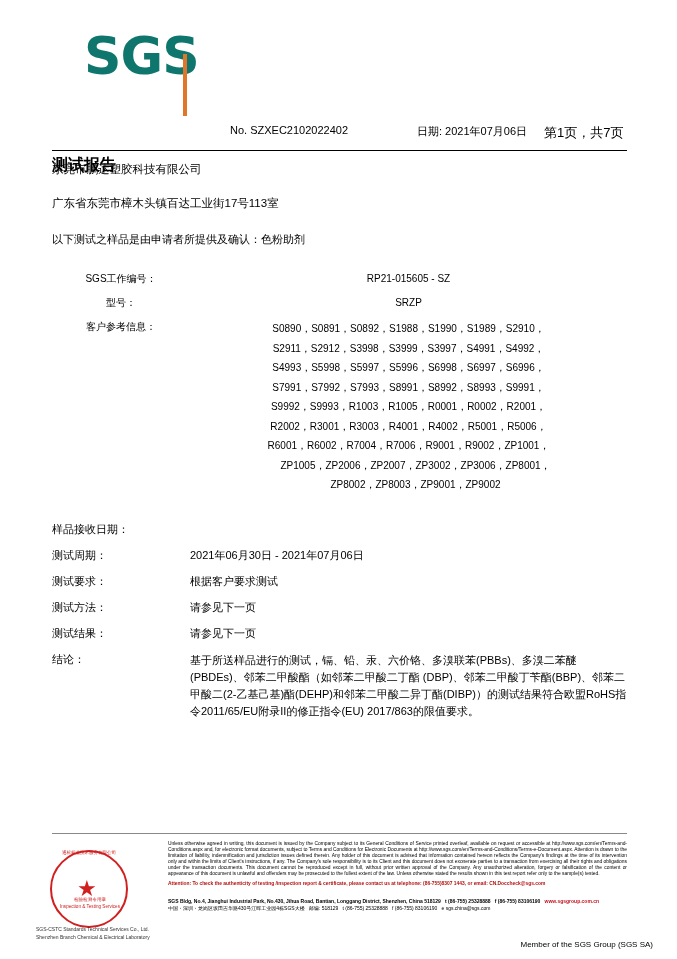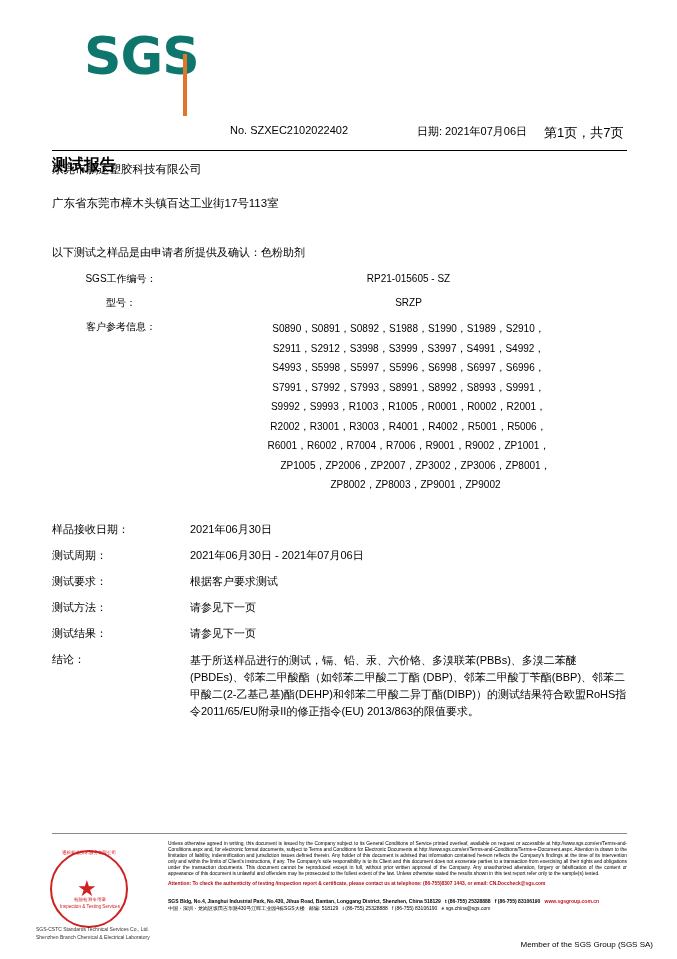--- a/index.html
+++ b/index.html
@@ -103,21 +103,21 @@
     position: absolute;
     left: 52px;
     top: 196px;
     font-size: 11.5px;
   }
 
   
   .sample-stmt {
     position: absolute;
     left: 52px;
-    top: 245px;
+    top: 232px;
     font-size: 11px;
   }
 
   
   .fields {
     position: absolute;
     left: 52px;
     top: 271px;
     width: 575px;
     font-size: 10px;
@@ -333,41 +333,40 @@
         <div>R6001，R6002，R7004，R7006，R9001，R9002，ZP1001，</div>
         <div class="indent">ZP1005，ZP2006，ZP2007，ZP3002，ZP3006，ZP8001，</div>
         <div class="indent">ZP8002，ZP8003，ZP9001，ZP9002</div>
       </div>
     </div>
   </div>
 
   <div class="fields2">
     <div class="field-row">
       <div class="field-label">样品接收日期：</div>
-      <div class="field-value">2021年06月30日</div>
     </div>
     <div class="field-row">
       <div class="field-label">测试周期：</div>
       <div class="field-value">2021年06月30日 - 2021年07月06日</div>
     </div>
     <div class="field-row">
       <div class="field-label">测试要求：</div>
       <div class="field-value">根据客户要求测试</div>
     </div>
     <div class="field-row">
       <div class="field-label">测试方法：</div>
       <div class="field-value">请参见下一页</div>
     </div>
     <div class="field-row">
       <div class="field-label">测试结果：</div>
       <div class="field-value">请参见下一页</div>
     </div>
     <div class="field-row">
       <div class="field-label">结论：</div>
-      <div class="field-value conclusion-text">基于所送样品进行的测试，镉、铅、汞、六价铬、多溴联苯(PBBs)、多溴二苯醚(PBDEs)、邻苯二甲酸酯（如邻苯二甲酸二丁酯 (DBP)、邻苯二甲酸丁苄酯(BBP)、邻苯二甲酸二(2-乙基己基)酯(DEHP)和邻苯二甲酸二异丁酯(DIBP)）的测试结果符合欧盟RoHS指令2011/65/EU附录II的修正指令(EU) 2013/863的限值要求。</div>
+      <div class="field-value conclusion-text">基于所送样品进行的测试，镉、铅、汞、六价铬、多溴联苯(PBBs)、多溴二苯醚(PBDEs)、邻苯二甲酸酯（如邻苯二甲酸二丁酯 (DBP)、邻苯二甲酸丁苄酯(BBP)、邻苯二甲酸二(2-乙基己基)酯(DEHP)和邻苯二甲酸二异丁酯(DIBP)）的测试结果符合欧盟RoHS指令2011/65/EU附录II的修正指令(EU) 2017/863的限值要求。</div>
     </div>
   </div>
 
   <div class="footer-rule"></div>
 
   <div class="stamp">
     <div class="circle"></div>
     <div class="ring-text">
       <span>通标标准技术服务有限公司</span>
     </div>

